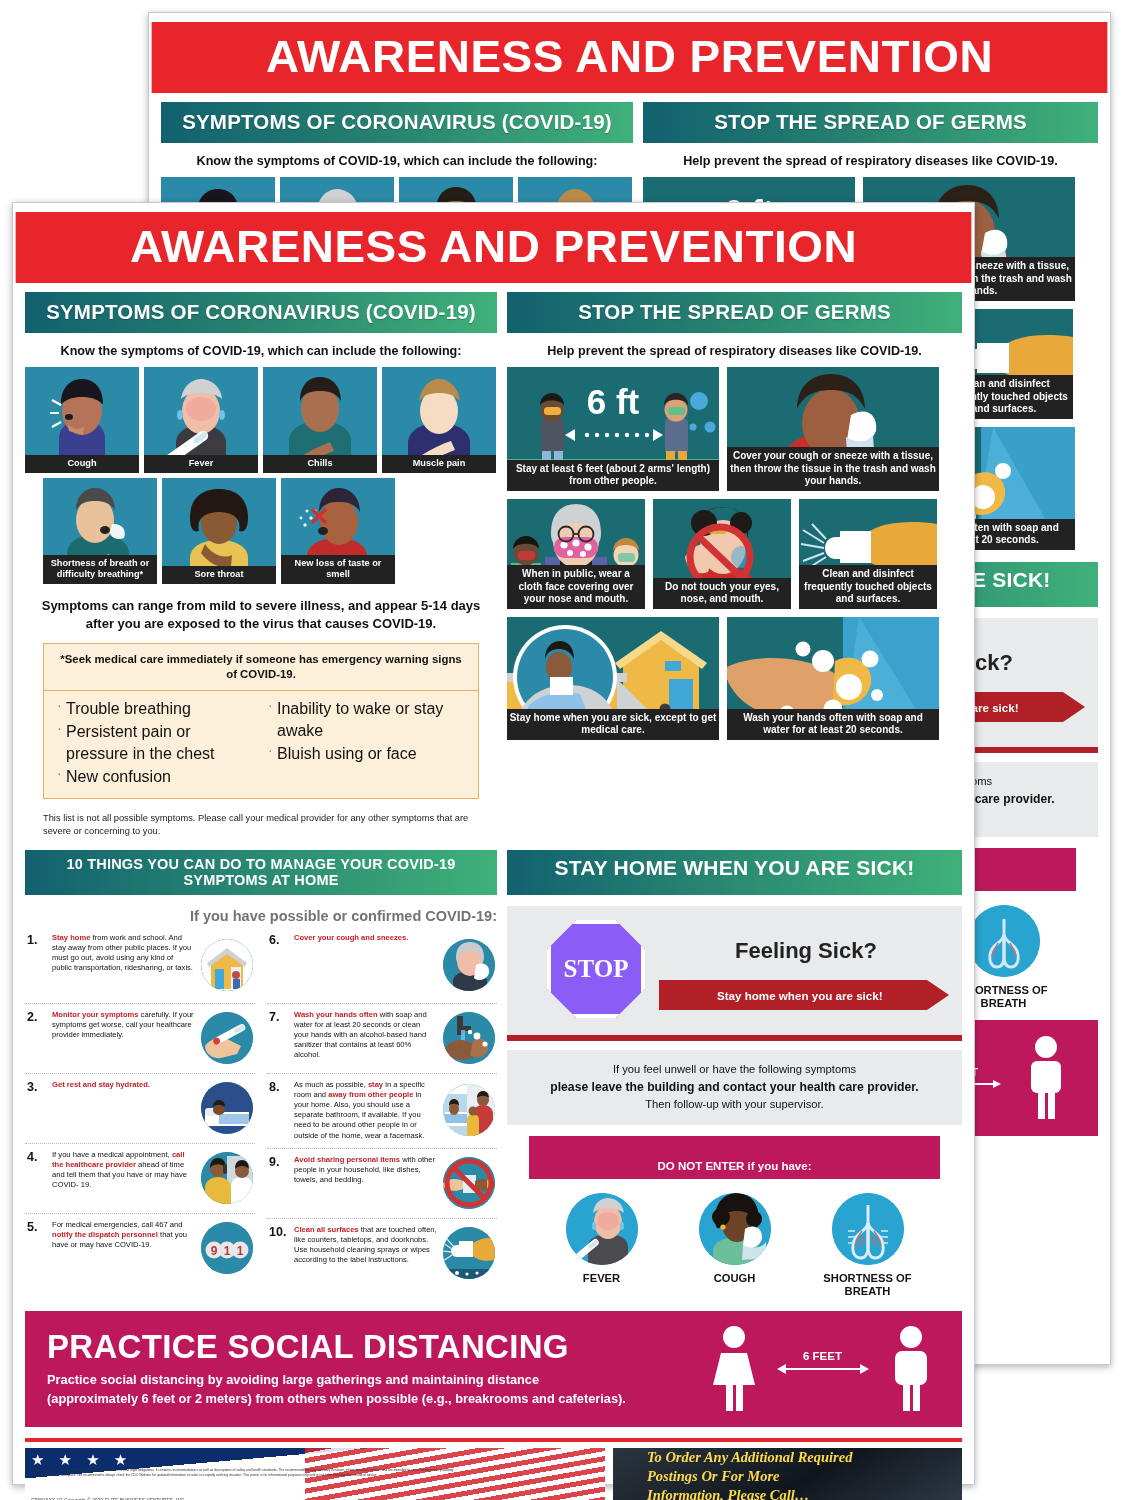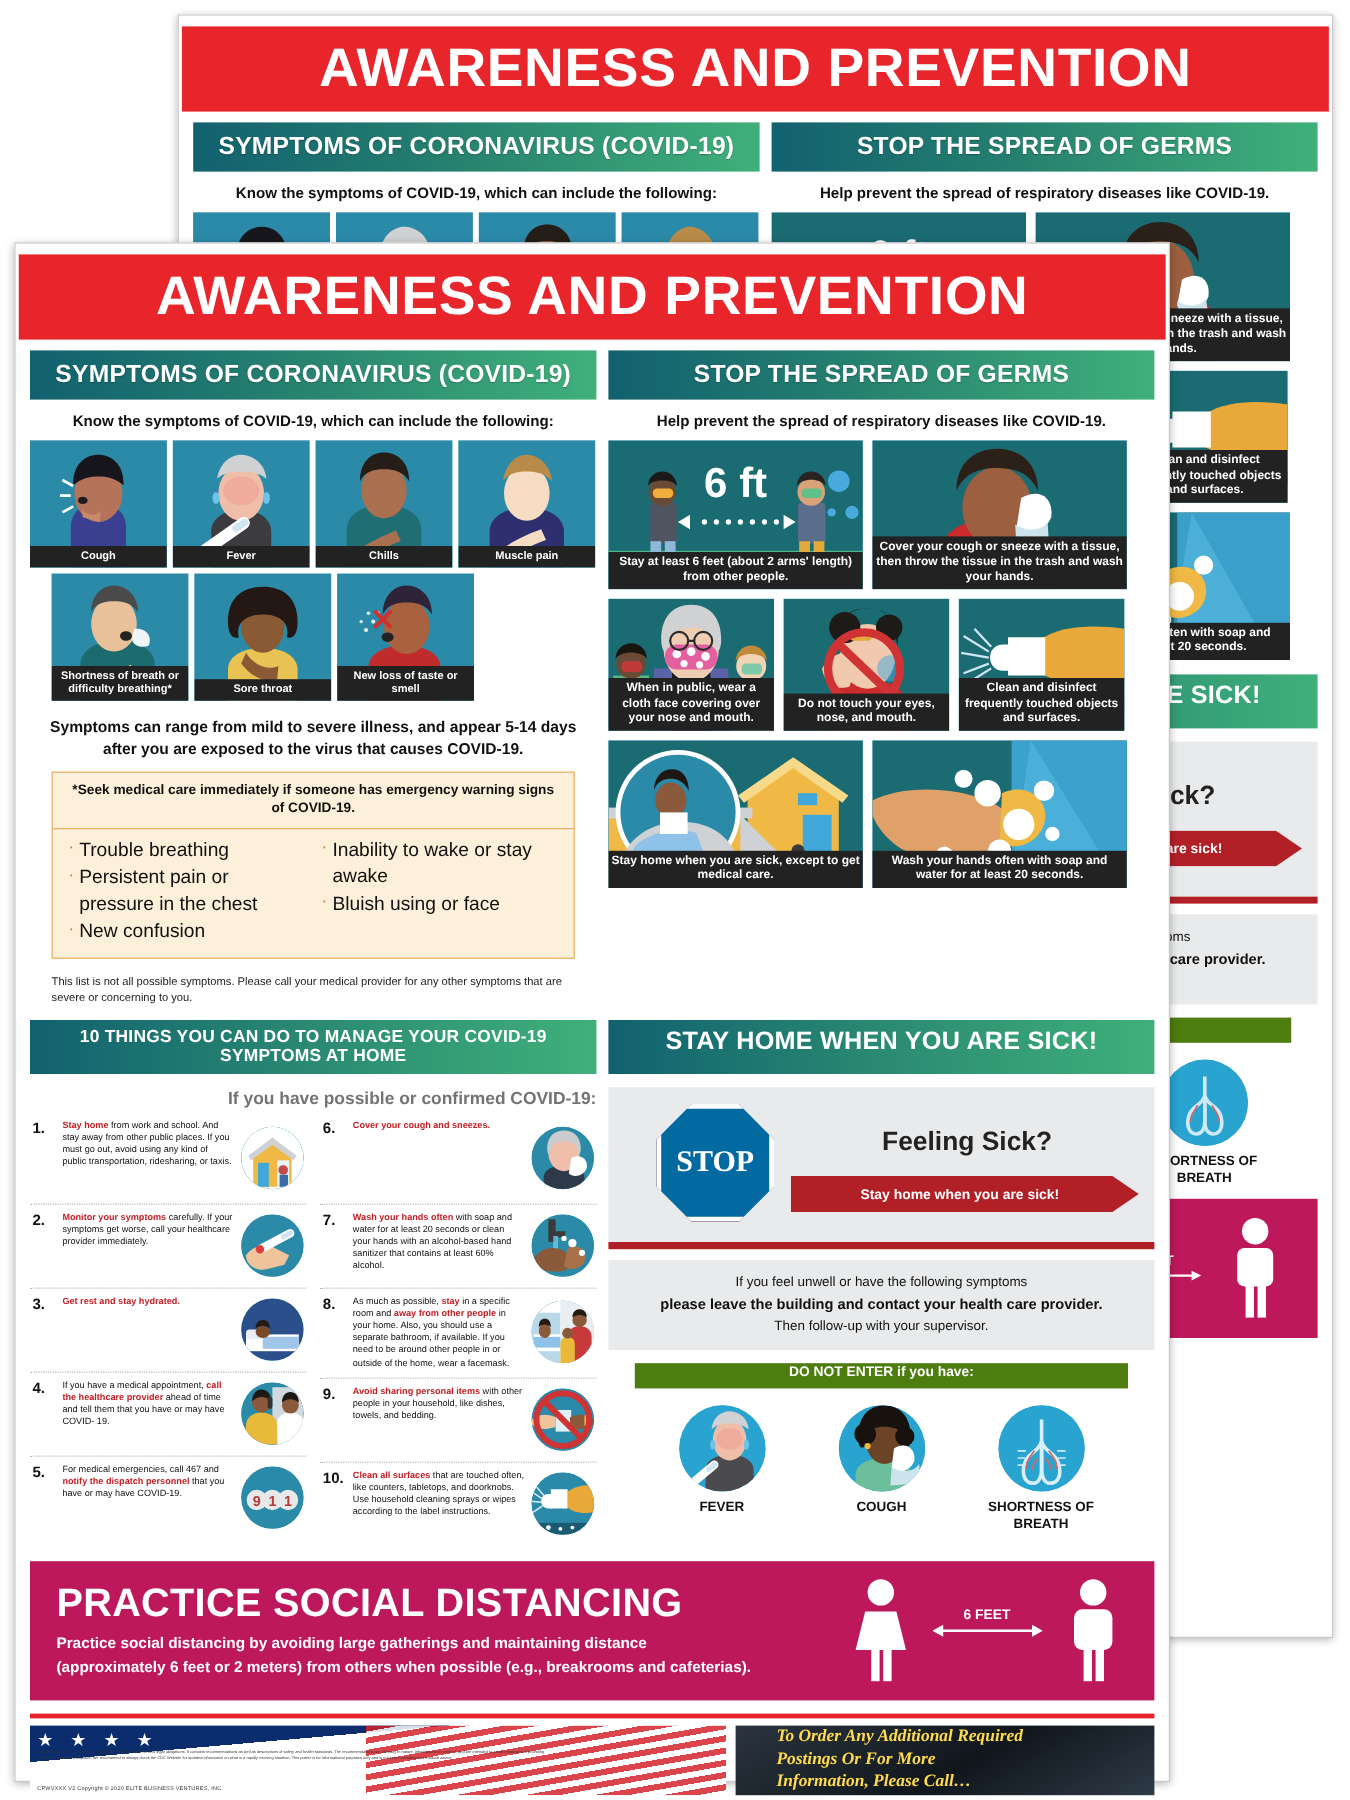--- a/index.html
+++ b/index.html
@@ -109,21 +109,21 @@
   .ten-txt b{ color:#c32026; }
   .ten-ico{
     width:52px; height:52px; border-radius:50%; background:#2b8aa8;
     flex:none; align-self:center; position:relative; overflow:hidden;
   }
 
   
   .stop-panel{ background:#e9eaeb; margin-top:11px; padding:12px 14px 0;
     position:relative; height:129px; }
   .stop-sign{
-    width:98px; height:98px; background:#0369a1;
+    width:98px; height:98px; background:#8b5cf6;
     clip-path:polygon(30% 0,70% 0,100% 30%,100% 70%,70% 100%,30% 100%,0 70%,0 30%);
     display:flex; align-items:center; justify-content:center;
     color:#fff; font-weight:800; font-size:25px; font-family:"Liberation Serif",serif;
     position:absolute; left:40px; top:14px;
     box-shadow:inset 0 0 0 4px #fff, 0 0 0 2px #b22027;
   }
   .fs-title{ position:absolute; left:228px; top:32px;
     font-size:22px; font-weight:800; color:#222; }
   .fs-arrow{
     position:absolute; left:152px; top:74px; height:30px; width:290px;
@@ -131,22 +131,22 @@
     display:flex; align-items:center; padding-left:58px;
     clip-path:polygon(0 0, calc(100% - 22px) 0, 100% 50%, calc(100% - 22px) 100%, 0 100%);
   }
   .stop-rule{ height:6px; background:#b22027; margin:0; }
   .unwell{
     background:#e9eaeb; margin-top:9px; padding:11px 10px 12px;
     text-align:center; font-size:11.2px; line-height:1.5; color:#111;
   }
   .unwell b{ font-size:12.2px; }
   .dne{
-    background:#4d7c0f; color:#fff; text-align:center; font-weight:800;
-    font-size:11.5px; padding:2px 0 7px; margin:11px 22px 0;
+    background:#be185d; color:#fff; text-align:center; font-weight:800;
+    font-size:11.5px; padding:24px 0 7px; margin:11px 22px 0;
   }
   .dne-row{ display:flex; justify-content:space-around; margin-top:14px; padding:0 28px;}
   .dne-item{ text-align:center; width:110px; }
   .dne-circ{ width:72px; height:72px; border-radius:50%; background:#29a3cf;
     margin:0 auto 7px; position:relative; overflow:hidden; }
   .dne-lbl{ font-size:11.2px; font-weight:800; color:#111; line-height:1.18; }
 
   
   .sd{
     background:#be185d; color:#fff; margin-top:13px; padding:16px 22px 16px;

